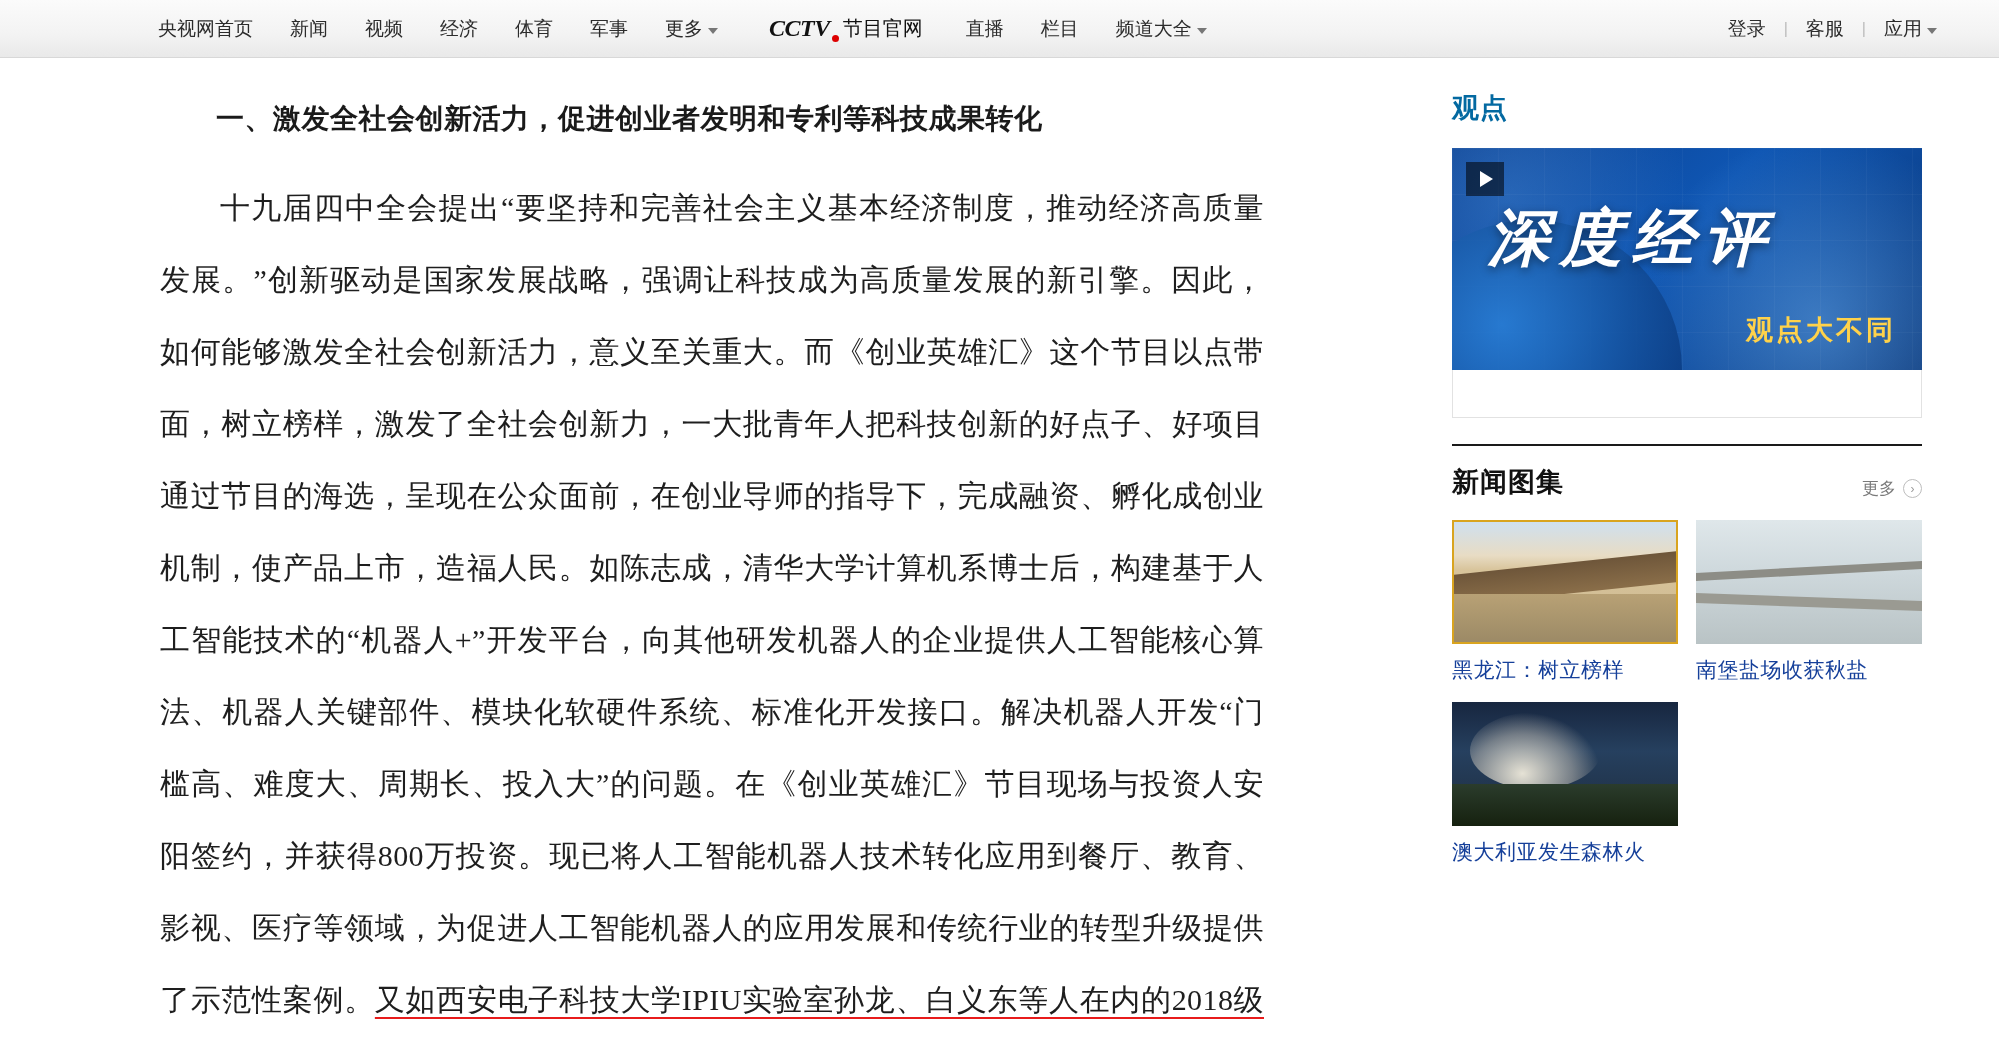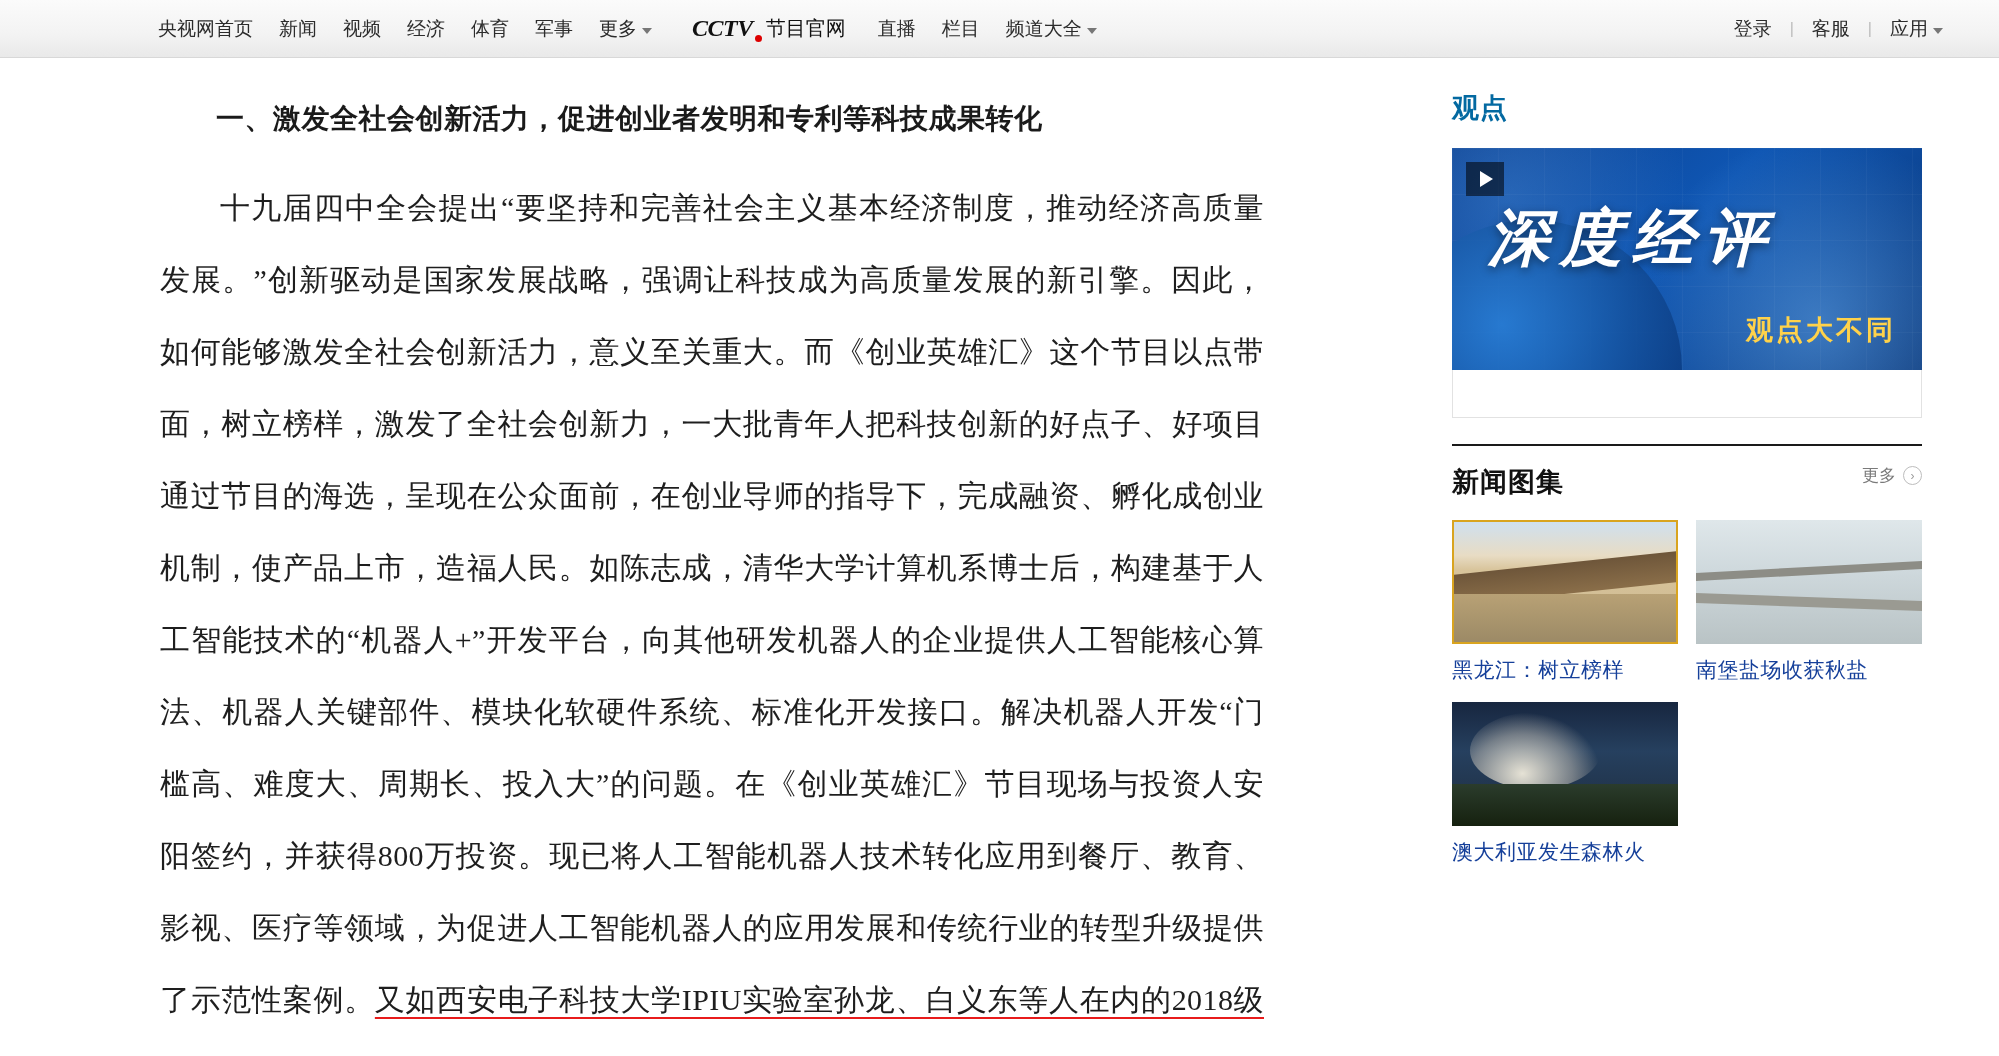--- a/index.html
+++ b/index.html
@@ -19,21 +19,21 @@
     border-bottom: 1px solid #d8d8d8;
     display: flex;
     align-items: center;
     position: relative;
     font-size: 19px;
     color: #333;
   }
   .nav-left {
     display: flex;
     align-items: center;
-    gap: 26px;
+    gap: 37px;
     margin-left: 158px;
   }
   .nav-item {
     color: #2c2c2c;
     white-space: nowrap;
     cursor: pointer;
     display: flex;
     align-items: center;
     gap: 5px;
   }
@@ -67,21 +67,21 @@
     background: #d00;
     margin: 0 4px 0 2px;
   }
   .brand .brandtxt {
     font-size: 20px;
     color: #111;
     font-weight: 500;
   }
   .nav-right {
     position: absolute;
-    right: 56px;
+    right: 62px;
     display: flex;
     align-items: center;
     gap: 18px;
     font-size: 19px;
     color: #333;
   }
   .divider-v {
     color: #bbb;
     font-size: 16px;
   }
@@ -218,21 +218,21 @@
     border-top: none;
     background: #fff;
   }
 
   
   .sec-head {
     margin-top: 26px;
     border-top: 2px solid #1a1a1a;
     padding-top: 18px;
     display: flex;
-    align-items: flex-start;
+    align-items: flex-end;
     justify-content: space-between;
   }
   .sec-title {
     font-family: "Liberation Serif", "DejaVu Serif", serif;
     font-weight: bold;
     font-size: 27px;
     color: #111;
     letter-spacing: 1px;
   }
   .more {

